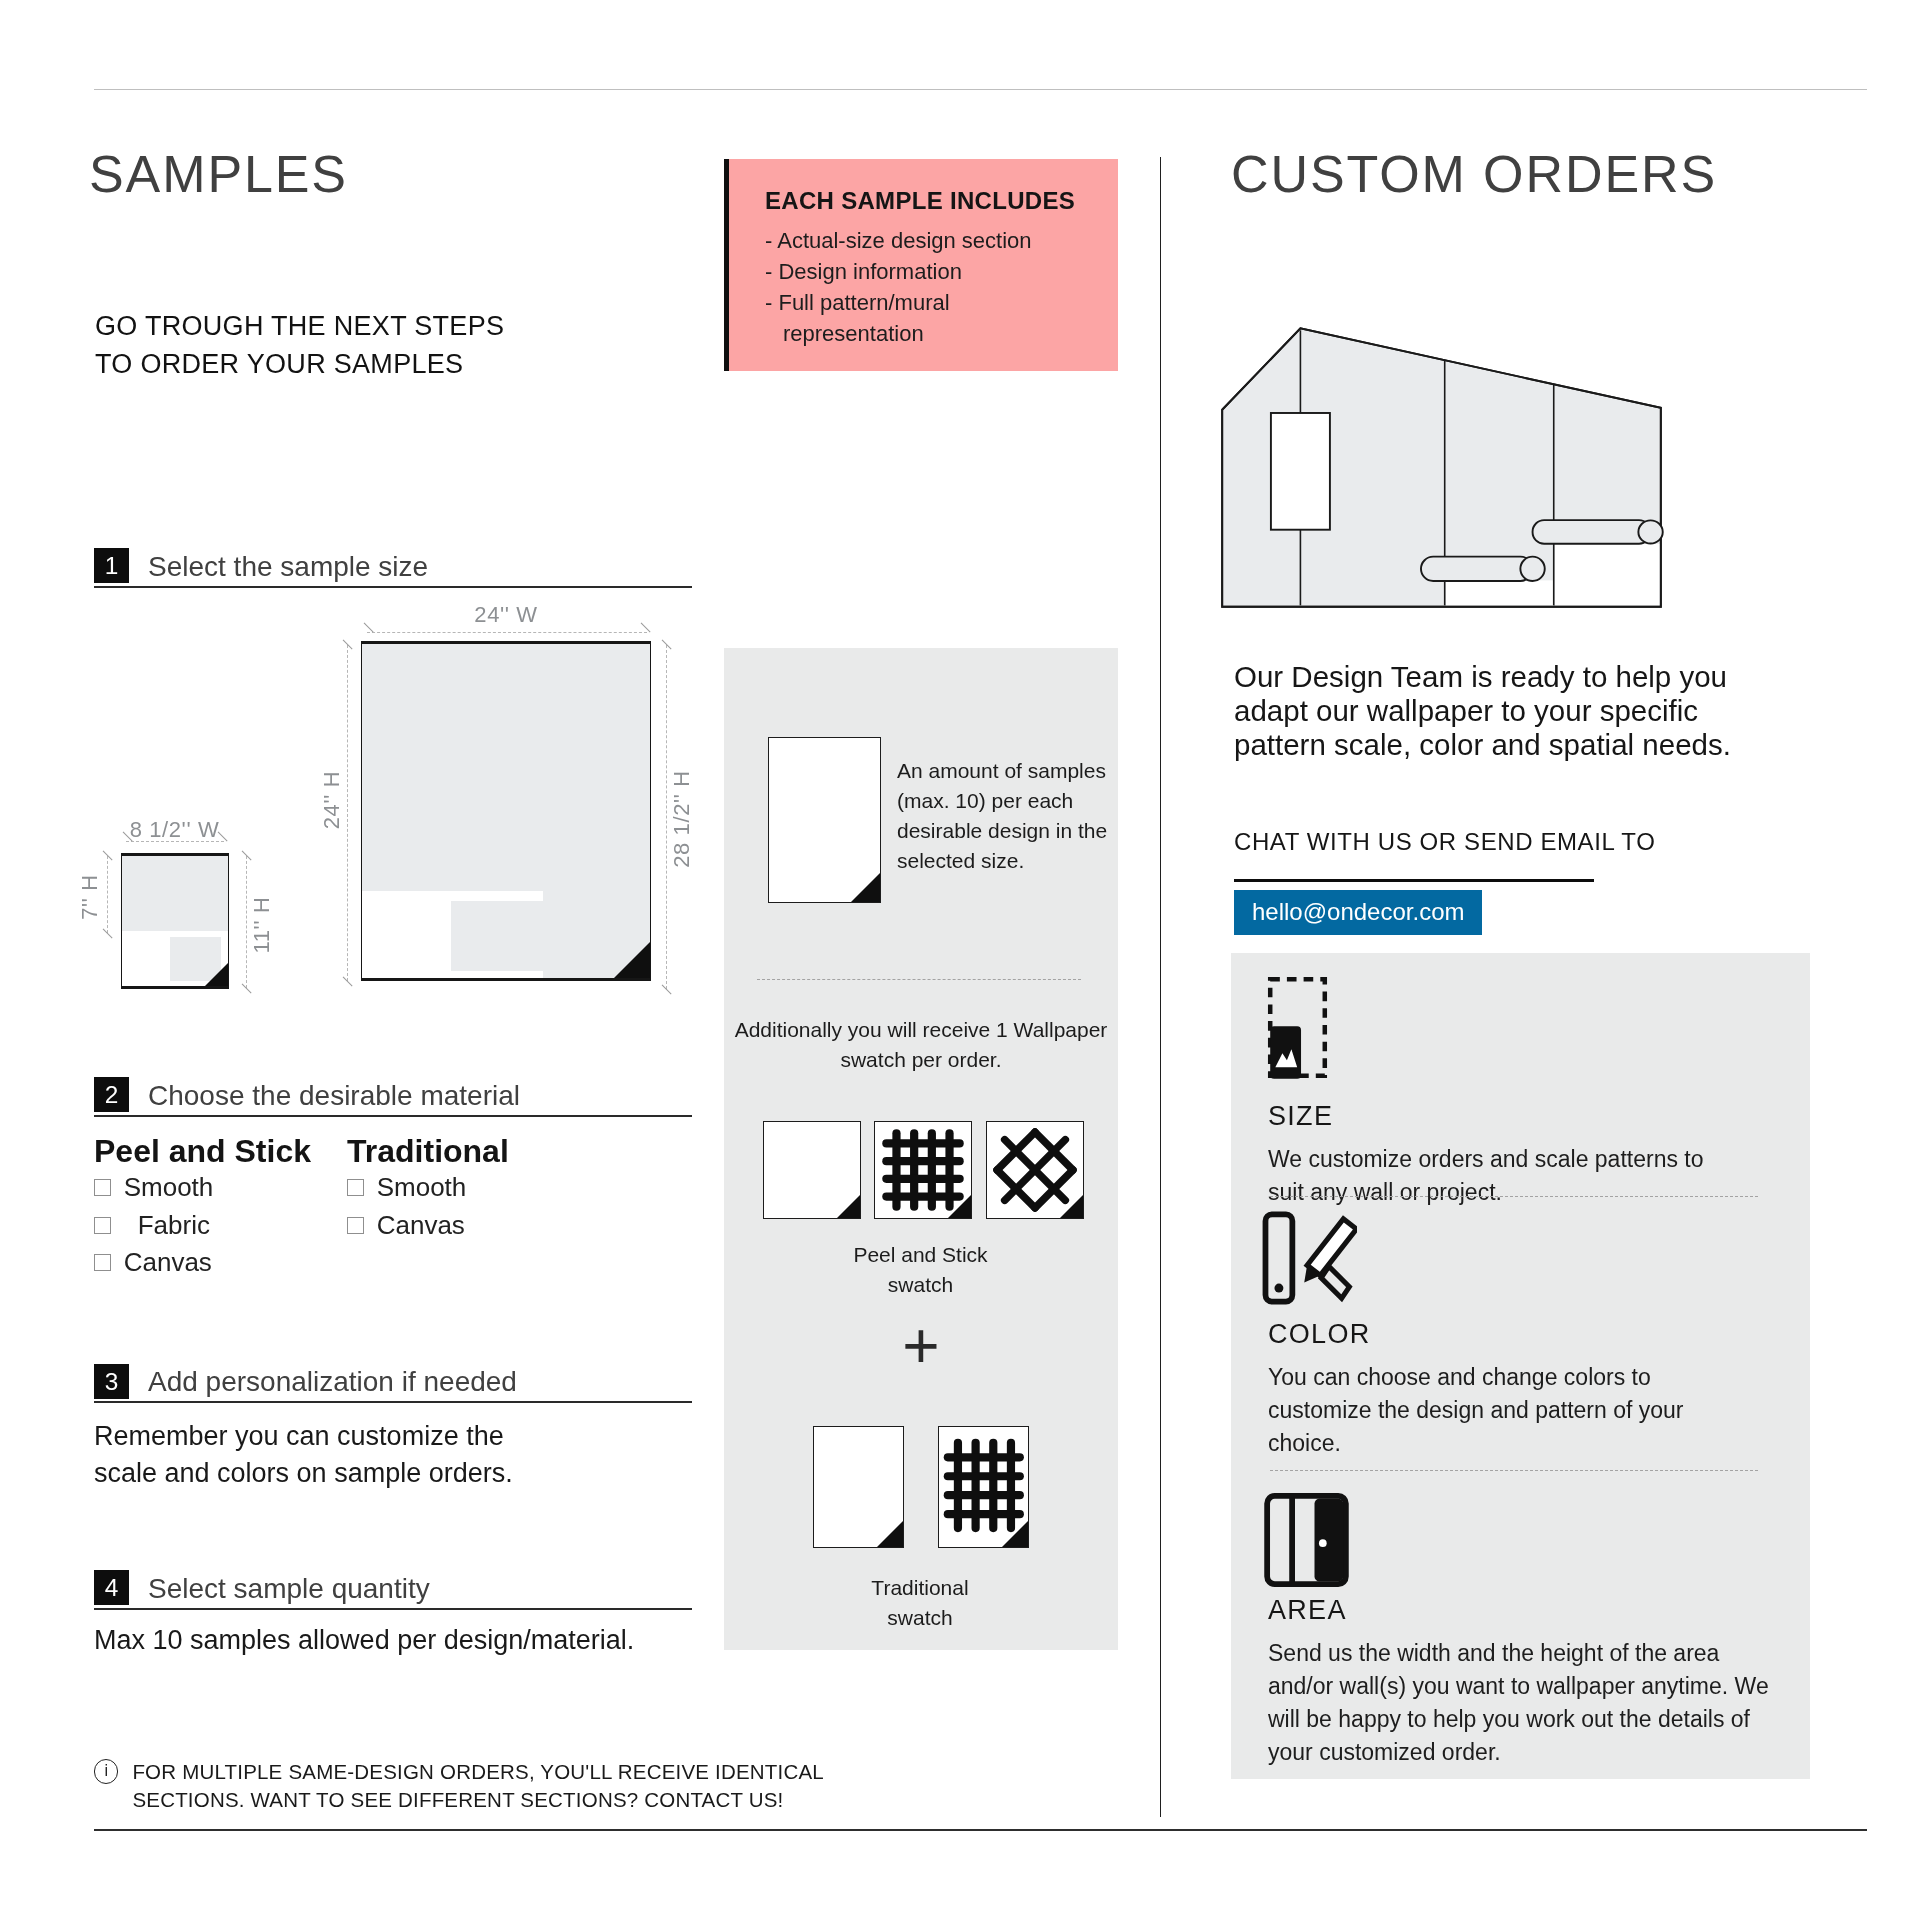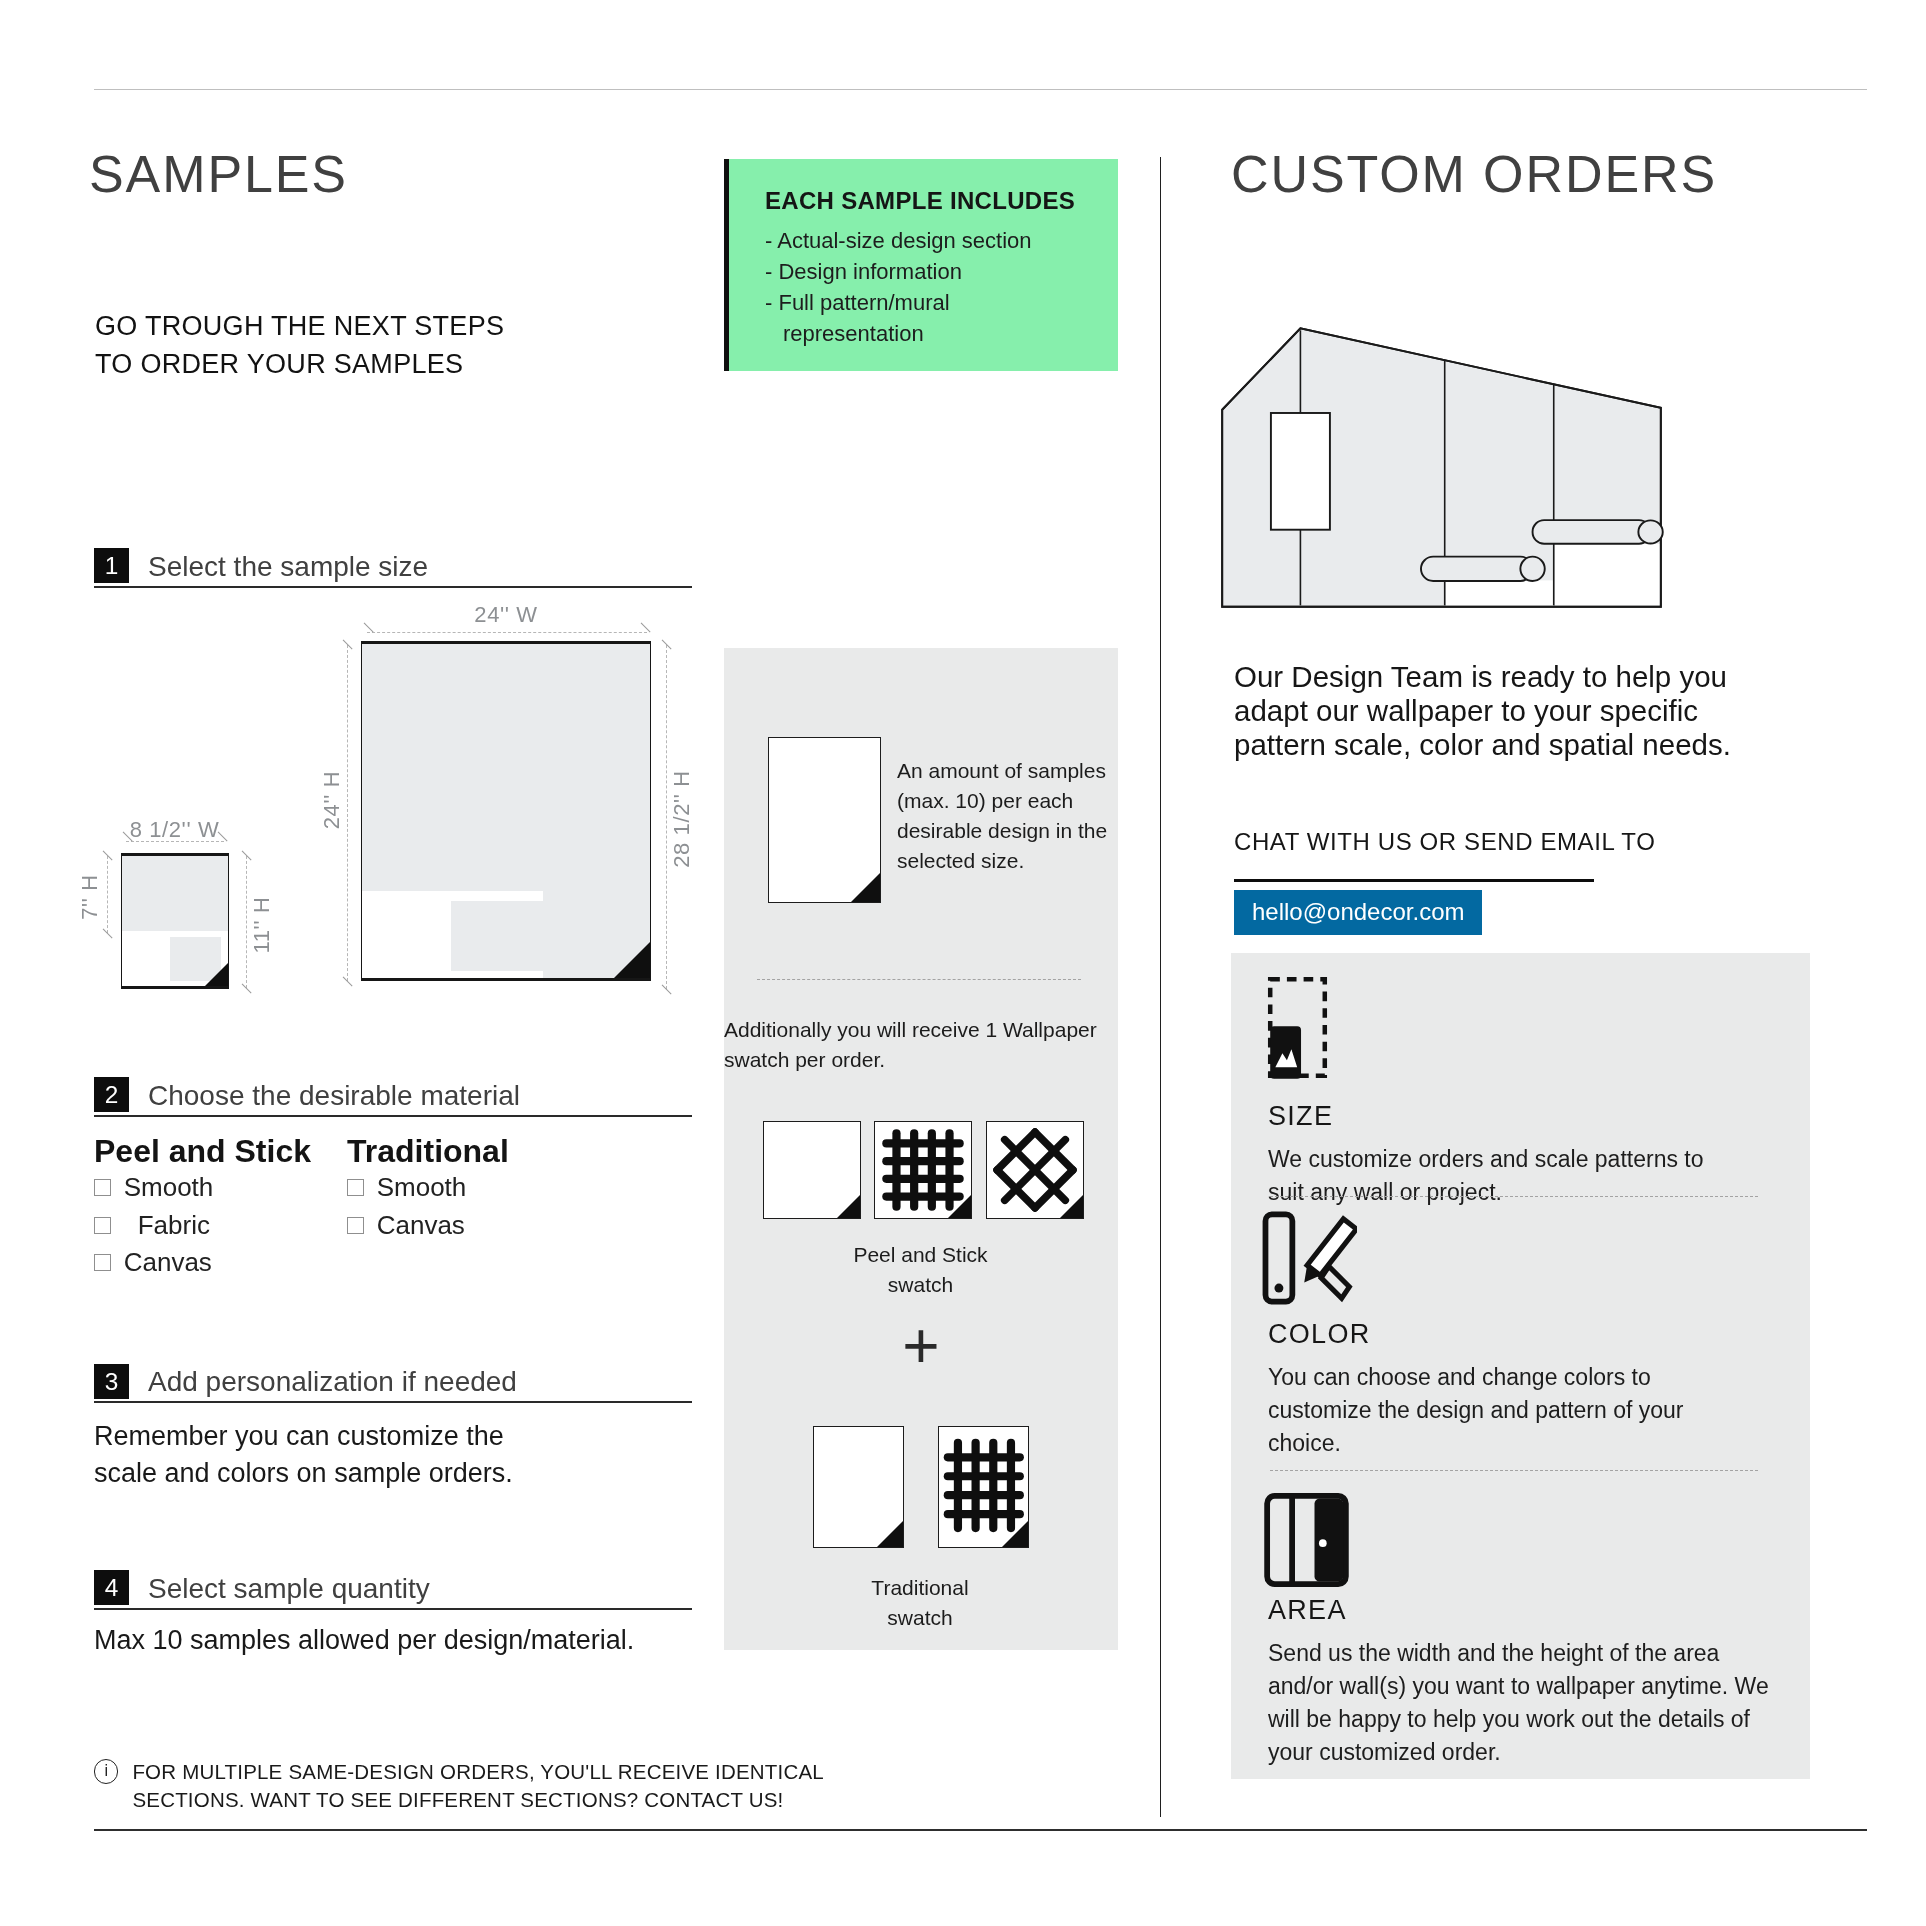--- a/index.html
+++ b/index.html
@@ -72,35 +72,35 @@
   .bodytext { font-size:27px; line-height:37px; color:#191919; }
   #step3-note { left:94px; top:1418px; width:462px; }
   #step4-note { left:94px; top:1622px; width:642px; }
 
   #footnote { left:94px; top:1758px; display:flex; gap:14px; }
   #info-circ { width:24.4px; height:24.4px; border:1.9px solid #222; border-radius:50%; display:flex; align-items:center; justify-content:center;
                font-size:16px; color:#222; flex:none; margin-top:1.3px; }
   #footnote-text { width:738px; font-size:20.5px; line-height:28px; letter-spacing:0.2px; color:#1a1a1a; }
 
   
-  #includes-box { left:724px; top:159px; width:394px; height:212px; background:#86efac; border-left:5.8px solid #0f0f0f; padding:28px 26px 0 36px; }
+  #includes-box { left:724px; top:159px; width:394px; height:212px; background:#fca5a5; border-left:5.8px solid #0f0f0f; padding:28px 26px 0 36px; }
   #includes-title { font-size:24px; font-weight:bold; color:#151515; letter-spacing:0.3px; }
   .inc-item { font-size:22px; line-height:31px; color:#1d1d1d; padding-left:18px; text-indent:-18px; }
   #includes-list { margin-top:10.3px; }
 
   
   #receive-bar { left:724px; top:586px; width:394px; height:62px; background:#0c0c0c; color:#fff;
                  display:flex; align-items:center; justify-content:center; font-size:28px; font-weight:300; letter-spacing:4.5px; white-space:nowrap; }
   #receive-panel { left:724px; top:648px; width:394px; height:1002px; background:#e9eaea; }
   .sheet { position:absolute; background:#fff; border:1.9px solid #1d1d1d; }
   #sheet-big { left:44px; top:89px; width:113px; height:166px; --fold:29.5px; }
   #receive-text { position:absolute; left:173px; top:108px; width:212px; font-size:21px; line-height:30px; color:#1c1c1c; }
   .dashsep { position:absolute; border-top:1.3px dashed #a3a3a3; }
   #rp-sep { left:33px; top:331px; width:324px; }
-  #additional { position:absolute; left:0; top:367px; width:394px; text-align:left; font-size:21px; line-height:30px; color:#1c1c1c; }
+  #additional { position:absolute; left:0; top:367px; width:394px; text-align:center; font-size:21px; line-height:30px; color:#1c1c1c; }
   .sw { position:absolute; width:98px; height:98px; background:#fff; border:1.9px solid #1c1c1c; --fold:23px; }
   #sw1{left:39px;top:473px;} #sw2{left:150px;top:473px;} #sw3{left:262px;top:473px;}
   .swlabel { position:absolute; width:394px; text-align:center; font-size:21px; line-height:29.5px; color:#1c1c1c; }
   #sw-label1 { top:592px; }
   #plus { position:absolute; top:661px; width:394px; text-align:center; font-size:64px; font-weight:100; color:#2a2a2a; }
   .sw2r { position:absolute; width:91px; height:122px; background:#fff; border:1.9px solid #1c1c1c; --fold:26px; }
   #tw1{left:89px;top:778px;} #tw2{left:214px;top:778px;}
   #sw-label2 { top:925px; }
   .swico { position:absolute; left:0; top:0; width:100%; height:100%; }
 

